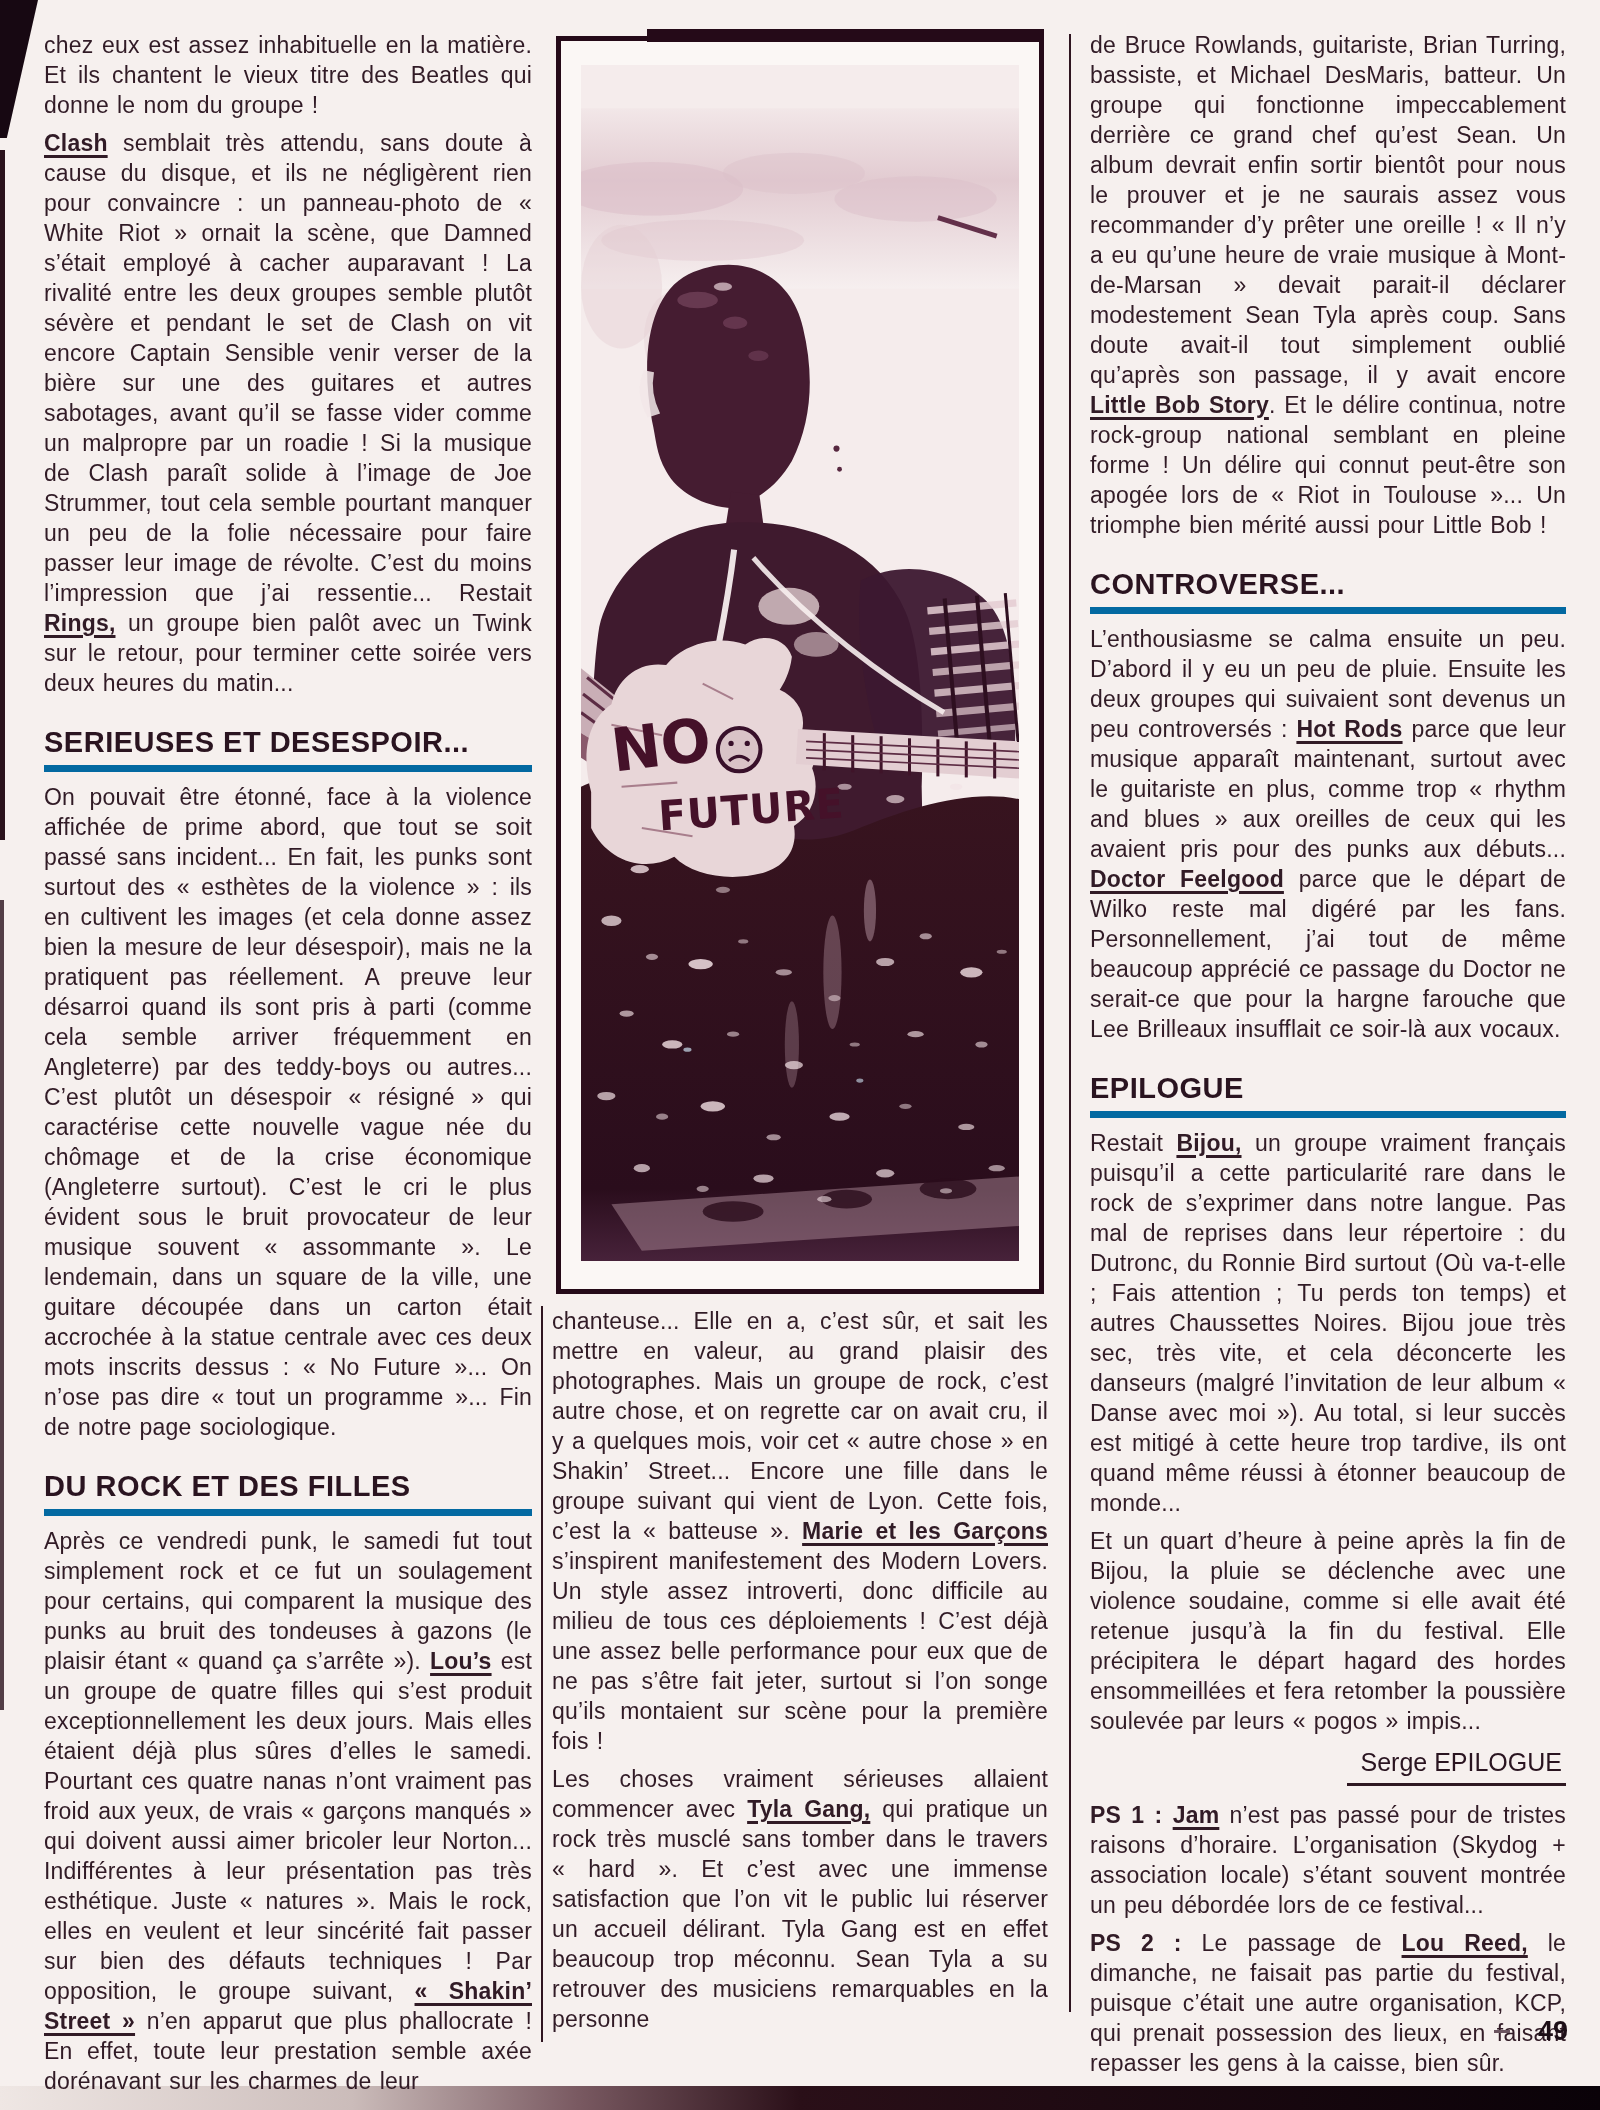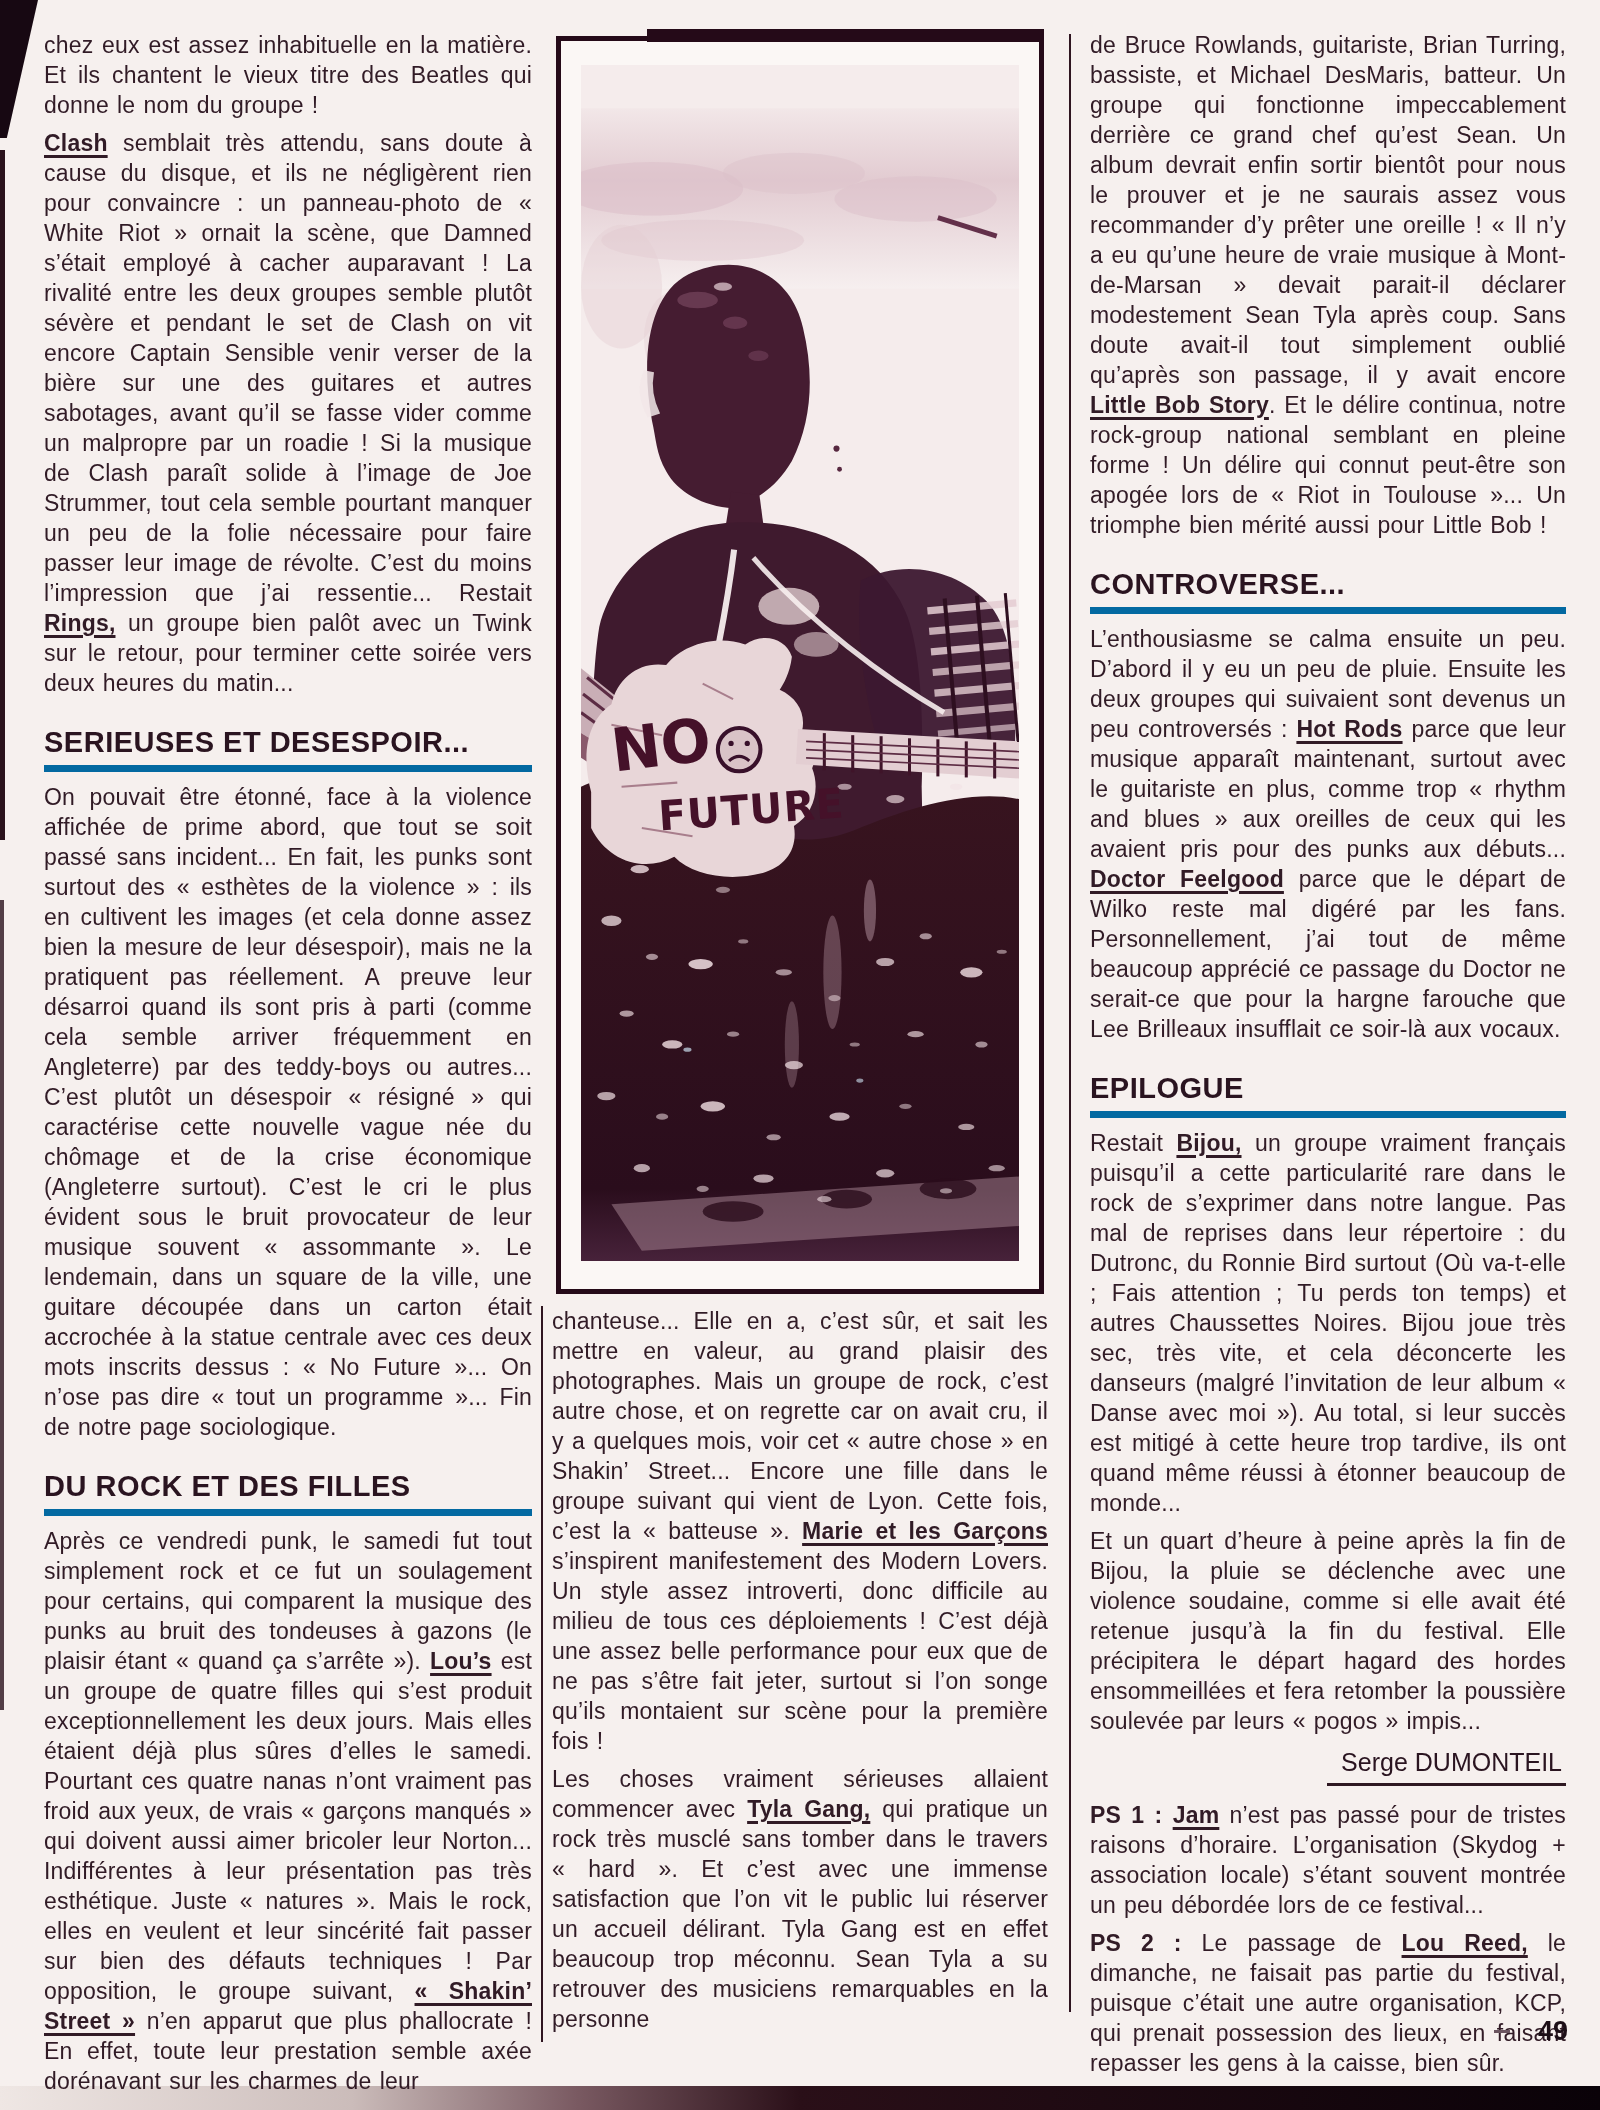--- a/index.html
+++ b/index.html
@@ -227,21 +227,21 @@
       <p class="para"><span>Les choses vraiment sérieuses allaient commencer avec </span><span class="bu">Tyla Gang,</span><span> qui pratique un rock très musclé sans tomber dans le travers « hard ». Et c’est avec une immense satisfaction que l’on vit le public lui réserver un accueil délirant. Tyla Gang est en effet beaucoup trop méconnu. Sean Tyla a su retrouver des musiciens remarquables en la personne</span></p>
     </div>
 
   <div class="col" id="col3">
       <p class="para"><span>de Bruce Rowlands, guitariste, Brian Turring, bassiste, et Michael DesMaris, batteur. Un groupe qui fonctionne impeccablement derrière ce grand chef qu’est Sean. Un album devrait enfin sortir bientôt pour nous le prouver et je ne saurais assez vous recommander d’y prêter une oreille ! « Il n’y a eu qu’une heure de vraie musique à Mont-de-Marsan » devait parait-il déclarer modestement Sean Tyla après coup. Sans doute avait-il tout simplement oublié qu’après son passage, il y avait encore </span><span class="bu">Little Bob Story</span><span>. Et le délire continua, notre rock-group national semblant en pleine forme ! Un délire qui connut peut-être son apogée lors de « Riot in Toulouse »... Un triomphe bien mérité aussi pour Little Bob !</span></p>
       <h2 class="heading">CONTROVERSE...</h2>
       <p class="para"><span>L’enthousiasme se calma ensuite un peu. D’abord il y eu un peu de pluie. Ensuite les deux groupes qui suivaient sont devenus un peu controversés : </span><span class="bu">Hot Rods</span><span> parce que leur musique apparaît maintenant, surtout avec le guitariste en plus, comme trop « rhythm and blues » aux oreilles de ceux qui les avaient pris pour des punks aux débuts... </span><span class="bu">Doctor Feelgood</span><span> parce que le départ de Wilko reste mal digéré par les fans. Personnellement, j’ai tout de même beaucoup apprécié ce passage du Doctor ne serait-ce que pour la hargne farouche que Lee Brilleaux insufflait ce soir-là aux vocaux.</span></p>
       <h2 class="heading">EPILOGUE</h2>
       <p class="para"><span>Restait </span><span class="bu">Bijou,</span><span> un groupe vraiment français puisqu’il a cette particularité rare dans le rock de s’exprimer dans notre langue. Pas mal de reprises dans leur répertoire : du Dutronc, du Ronnie Bird surtout (Où va-t-elle ; Fais attention ; Tu perds ton temps) et autres Chaussettes Noires. Bijou joue très sec, très vite, et cela déconcerte les danseurs (malgré l’invitation de leur album « Danse avec moi »). Au total, si leur succès est mitigé à cette heure trop tardive, ils ont quand même réussi à étonner beaucoup de monde...</span></p>
       <p class="para"><span>Et un quart d’heure à peine après la fin de Bijou, la pluie se déclenche avec une violence soudaine, comme si elle avait été retenue jusqu’à la fin du festival. Elle précipitera le départ hagard des hordes ensommeillées et fera retomber la poussière soulevée par leurs « pogos » impis...</span></p>
-      <div class="sig"><span class="sig-inner">Serge DUMONTEIL</span></div>
+      <div class="sig"><span class="sig-inner">Serge EPILOGUE</span></div>
       <p class="para"><span class="b">PS 1 : </span><span class="bu">Jam</span><span> n’est pas passé pour de tristes raisons d’horaire. L’organisation (Skydog + association locale) s’étant souvent montrée un peu débordée lors de ce festival...</span></p>
       <p class="para"><span class="b">PS 2 : </span><span>Le passage de </span><span class="bu">Lou Reed,</span><span> le dimanche, ne faisait pas partie du festival, puisque c’était une autre organisation, KCP, qui prenait possession des lieux, en faisant repasser les gens à la caisse, bien sûr.</span></p>
     </div>
 
   <div class="page-num">
     <span class="page-num-dash"></span>
     <span>49</span>
   </div>
 
 </div>

